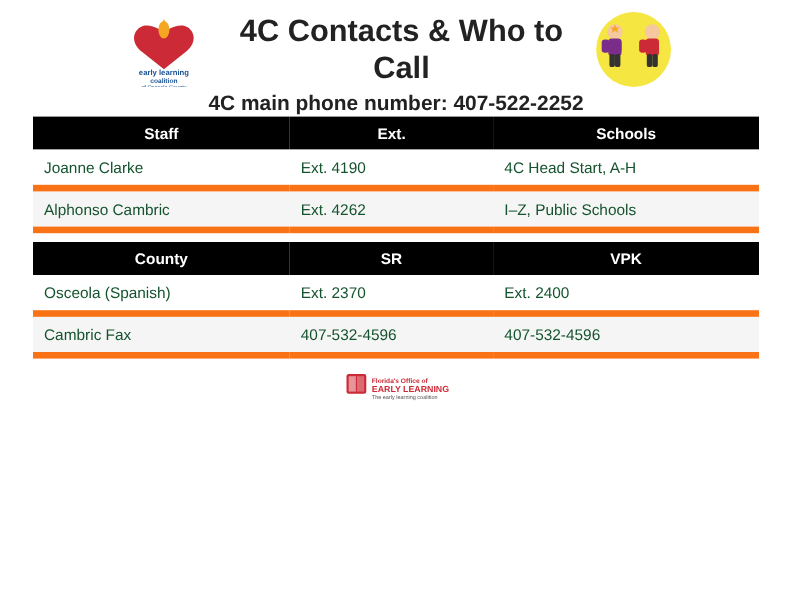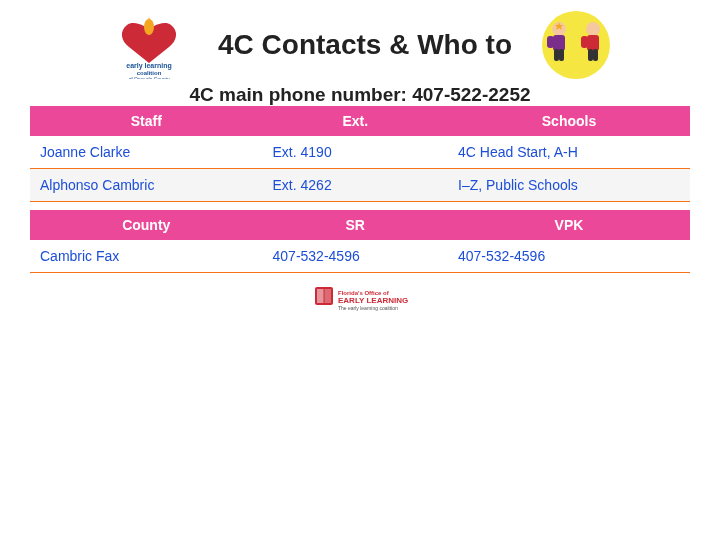--- a/index.html
+++ b/index.html
@@ -59,30 +59,30 @@
     }
     .table-wrapper {
       width: 100%;
     }
     table {
       width: 100%;
       border-collapse: collapse;
       font-size: 14px;
     }
     .section-header td {
-      background-color: #ec4899;
+      background-color: #000000;
       color: #fff;
       font-weight: bold;
       padding: 7px 10px;
       text-align: center;
     }
     .data-row td {
       padding: 8px 10px;
-      border-bottom: 1px solid #f97316;
-      color: #1d4ed8;
+      border-bottom: 6px solid #f97316;
+      color: #14532d;
     }
     .data-row:nth-child(odd) td {
       background-color: #f5f5f5;
     }
     .data-row:nth-child(even) td {
       background-color: #fff;
     }
     .data-row td:first-child {
       font-weight: normal;
     }
@@ -124,20 +124,21 @@
 
         <text x="42" y="57" text-anchor="middle" font-size="7" font-weight="bold" fill="#1a5294" font-family="Arial">early learning</text>
         <text x="42" y="64" text-anchor="middle" font-size="6" font-weight="bold" fill="#1a5294" font-family="Arial">coalition</text>
         <text x="42" y="70" text-anchor="middle" font-size="5" fill="#1a5294" font-family="Arial">of Osceola County</text>
       </svg>
     </div>
 
     <div class="title-block">
       <div class="main-title">
         <span>4C Contacts &amp; Who to</span><br>
+        <span>Call</span>
       </div>
     </div>
 
     <div class="logo-right logo-4c">
       <svg width="78" height="68" viewBox="0 0 78 68">
 
         <circle cx="39" cy="34" r="34" fill="#f5e642"></circle>
 
         <circle cx="22" cy="18" r="7" fill="#f5c8a0"></circle>
         <rect x="16" y="24" width="12" height="16" rx="3" fill="#7b2d8b"></rect>
@@ -186,20 +187,25 @@
         <td colspan="3" style="padding:4px;"></td>
       </tr>
 
       <tr class="section-header">
         <td>County</td>
         <td>SR</td>
         <td>VPK</td>
       </tr>
 
       <tr class="data-row">
+        <td>Osceola (Spanish)</td>
+        <td>Ext. 2370</td>
+        <td>Ext. 2400</td>
+      </tr>
+      <tr class="data-row">
         <td>Cambric Fax</td>
         <td>407-532-4596</td>
         <td>407-532-4596</td>
       </tr>
     </tbody>
       </table>
   </div>
 
   <div class="footer-logo">
     <svg width="100" height="32" viewBox="0 0 100 32">

